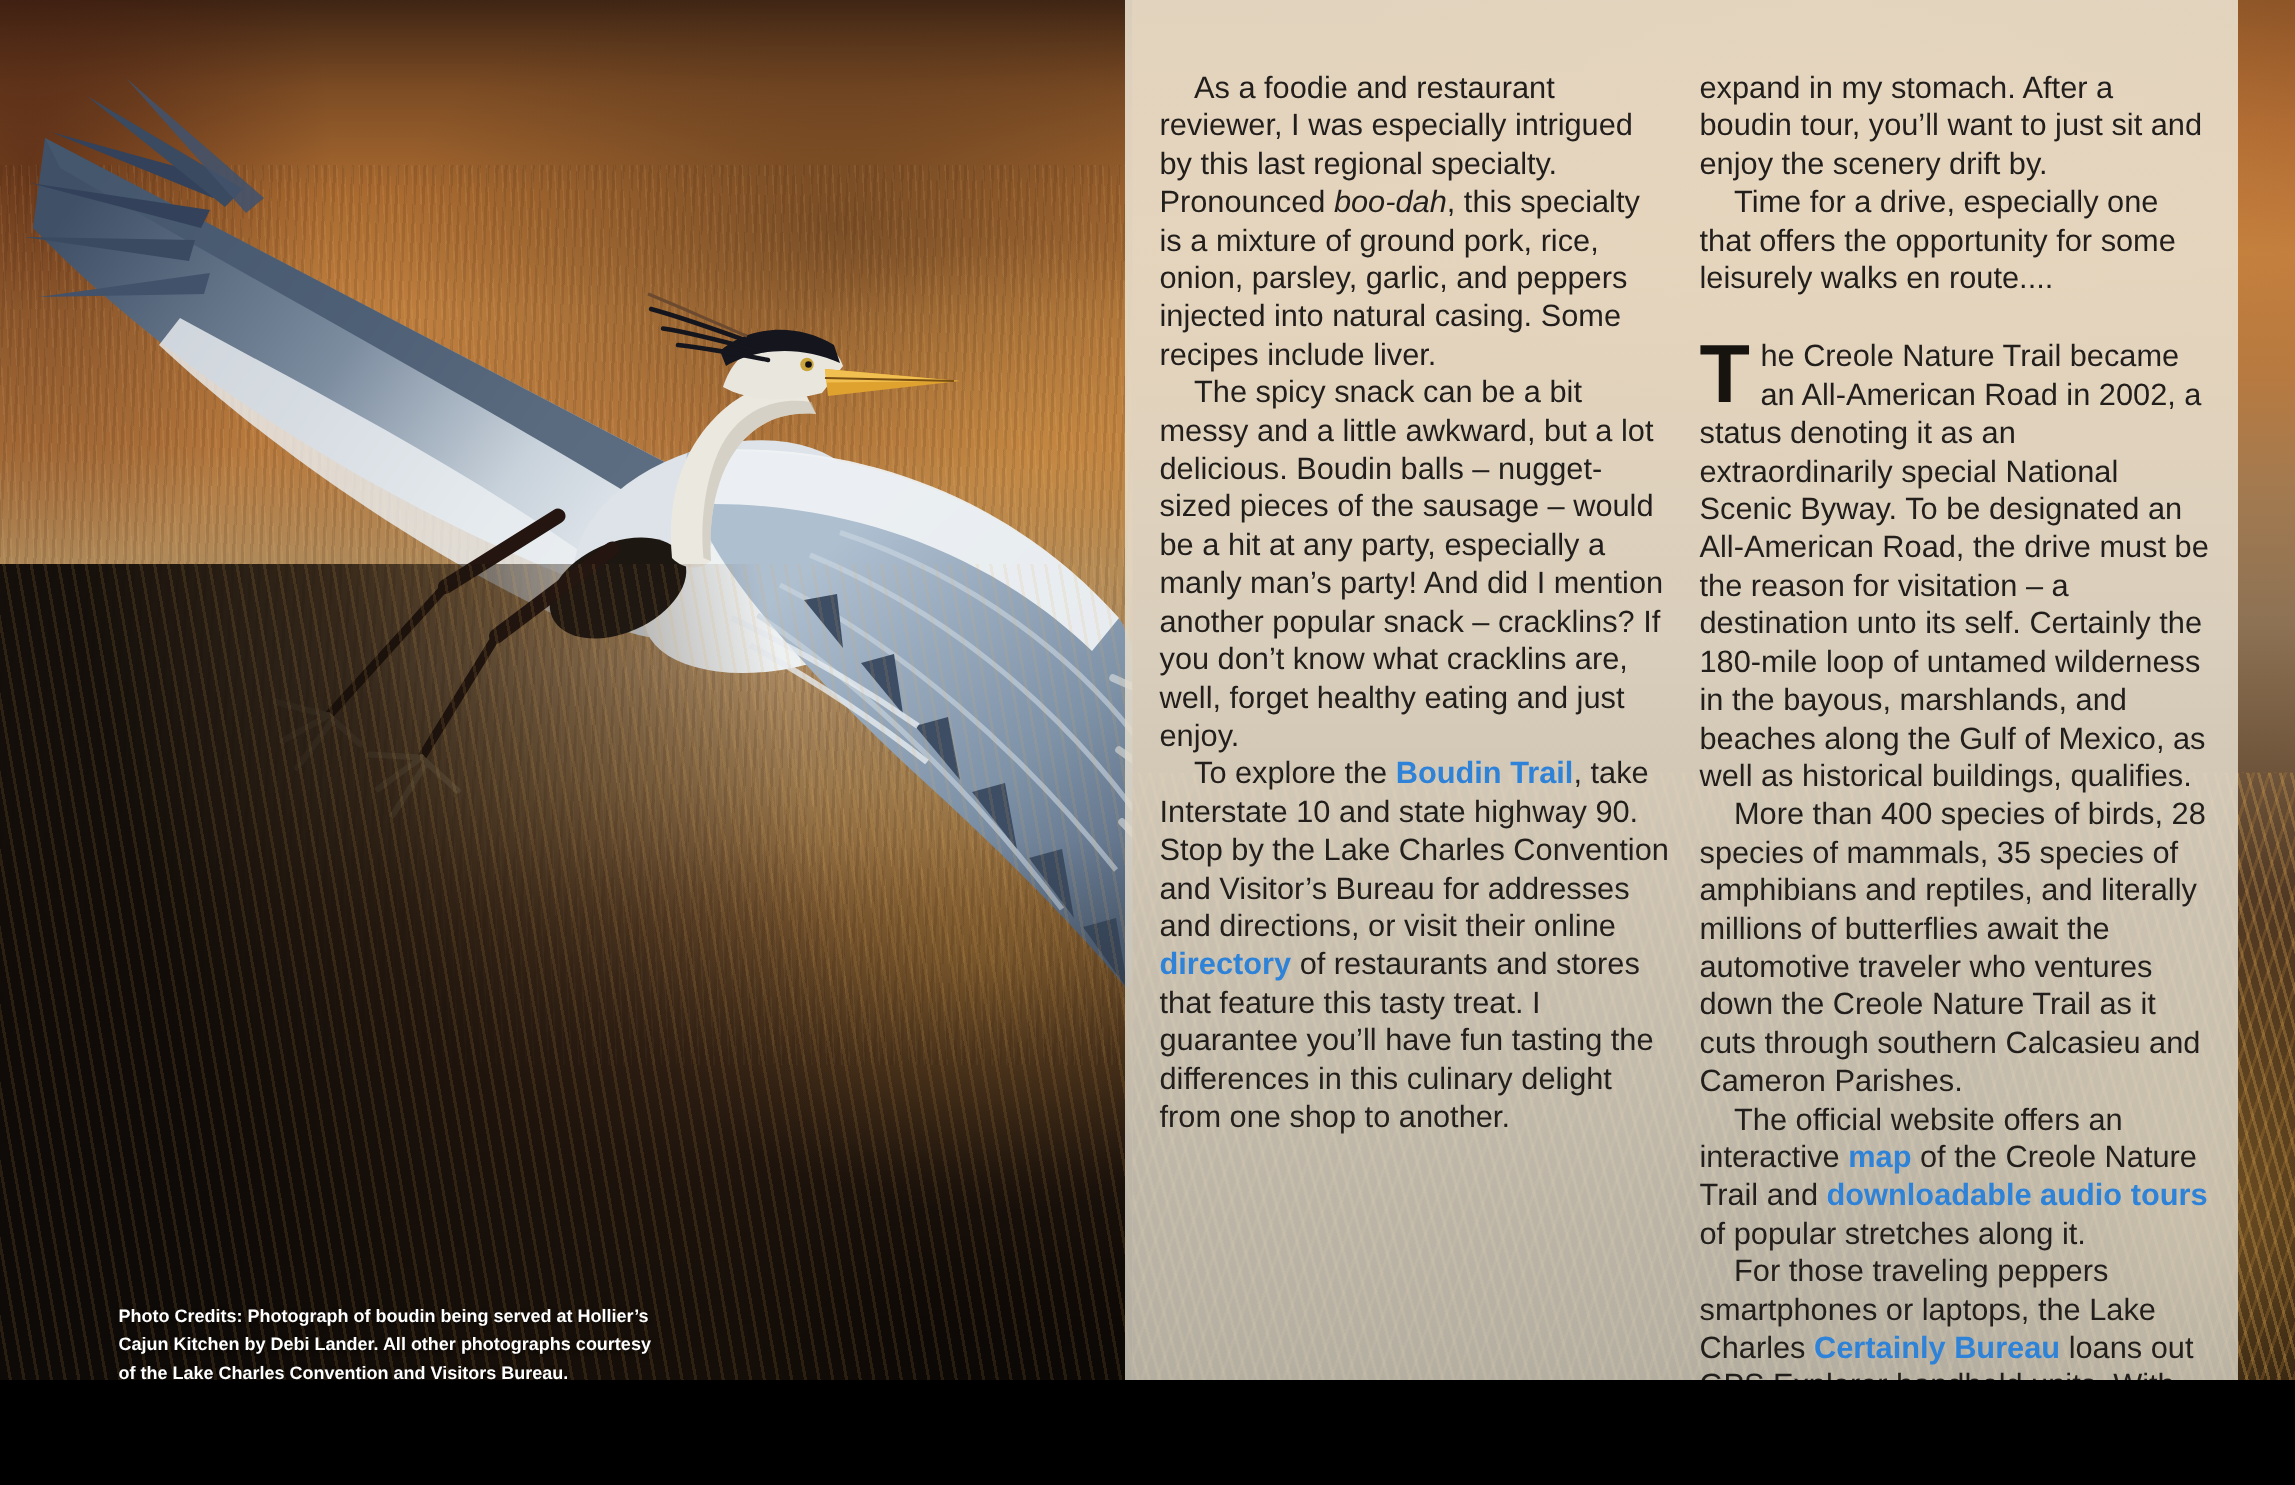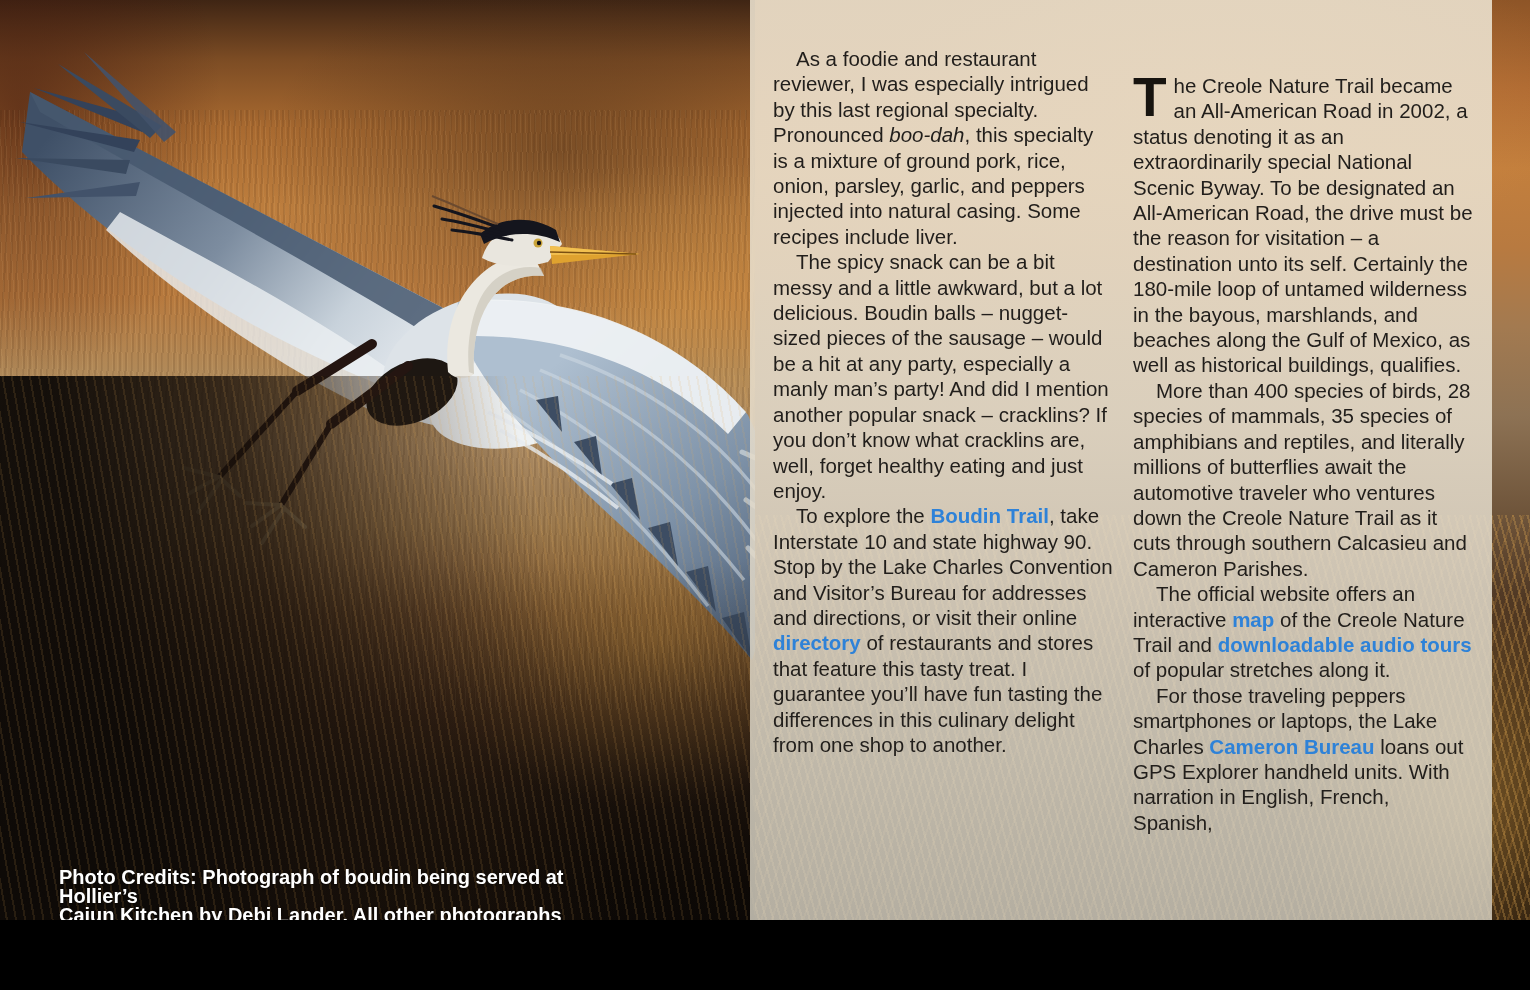--- a/index.html
+++ b/index.html
@@ -68,22 +68,22 @@
   .col-2{left:383px;}
   .para{margin:0;}
   .para.indent{text-indent:23px;}
   .para.section-gap{margin-top:27px;}
   .drop{float:left;font-weight:bold;font-size:55px;line-height:42px;
         padding:3px 7px 0 0;color:#17140f;}
   .link{color:#2e82d8;font-weight:bold;text-decoration:none;cursor:pointer;}
   .it{font-style:italic;}
   
   .credit{
-    position:absolute;left:59px;top:868px;width:545px;
-    font-weight:bold;font-size:20px;line-height:18.8px;color:#ffffff;
+    position:absolute;left:79px;top:868px;width:545px;
+    font-weight:bold;font-size:12px;line-height:18.8px;color:#ffffff;
     text-shadow:0 1px 3px rgba(0,0,0,.6);
   }
 </style>
 </head>
 <body>
 
 <div class="page">
 
   <div class="photo-left">
     <svg class="heron-svg" viewBox="0 0 790 990" width="790" height="990" xmlns="http://www.w3.org/2000/svg">
@@ -187,24 +187,26 @@
 
   <div class="photo-right"></div>
 
   <div class="panel">
     <div class="col col-1" id="col1">
         <p class="para indent"><span>As a foodie and restaurant reviewer, I was especially intrigued by this last regional specialty. Pronounced </span><span class="it">boo-dah</span><span>, this specialty is a mixture of ground pork, rice, onion, parsley, garlic, and peppers injected into natural casing. Some recipes include liver.</span></p>
         <p class="para indent"><span>The spicy snack can be a bit messy and a little awkward, but a lot delicious. Boudin balls – nugget-sized pieces of the sausage – would be a hit at any party, especially a manly man’s party! And did I mention another popular snack – cracklins? If you don’t know what cracklins are, well, forget healthy eating and just enjoy.</span></p>
         <p class="para indent"><span>To explore the </span><a class="link" href="#">Boudin Trail</a><span>, take Interstate 10 and state highway 90. Stop by the Lake Charles Convention and Visitor’s Bureau for addresses and directions, or visit their online </span><a class="link" href="#">directory</a><span> of restaurants and stores that feature this tasty treat. I guarantee you’ll have fun tasting the differences in this culinary delight from one shop to another.</span></p>
       </div>
     <div class="col col-2" id="col2">
+        <p class="para"><span>expand in my stomach. After a boudin tour, you’ll want to just sit and enjoy the scenery drift by.</span></p>
+        <p class="para indent"><span>Time for a drive, especially one that offers the opportunity for some leisurely walks en route....</span></p>
         <p class="para section-gap"><span class="drop">T</span><span>he Creole Nature Trail became an All-American Road in 2002, a status denoting it as an extraordinarily special National Scenic Byway. To be designated an All-American Road, the drive must be the reason for visitation – a destination unto its self. Certainly the 180-mile loop of untamed wilderness in the bayous, marshlands, and beaches along the Gulf of Mexico, as well as historical buildings, qualifies.</span></p>
         <p class="para indent"><span>More than 400 species of birds, 28 species of mammals, 35 species of amphibians and reptiles, and literally millions of butterflies await the automotive traveler who ventures down the Creole Nature Trail as it cuts through southern Calcasieu and Cameron Parishes.</span></p>
         <p class="para indent"><span>The official website offers an interactive </span><a class="link" href="#">map</a><span> of the Creole Nature Trail and </span><a class="link" href="#">downloadable audio tours</a><span> of popular stretches along it.</span></p>
-        <p class="para indent"><span>For those traveling peppers smartphones or laptops, the Lake Charles </span><a class="link" href="#">Cameron Bureau</a><span> loans out GPS Explorer handheld units. With narration in English, French, Spanish,</span></p>
+        <p class="para indent"><span>For those traveling peppers smartphones or laptops, the Lake Charles </span><a class="link" href="#">Certainly Bureau</a><span> loans out GPS Explorer handheld units. With narration in English, French, Spanish,</span></p>
       </div>
   </div>
 
   <div class="credit">
     <div>Photo Credits: Photograph of boudin being served at Hollier’s</div>
     <div>Cajun Kitchen by Debi Lander. All other photographs courtesy</div>
     <div>of the Lake Charles Convention and Visitors Bureau.</div>
   </div>
 
 </div>

